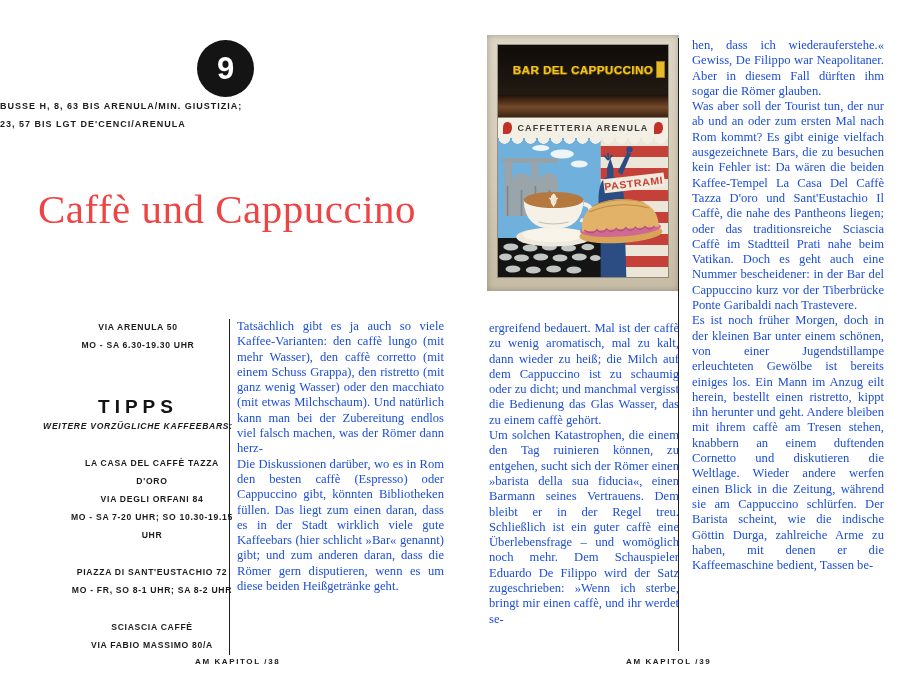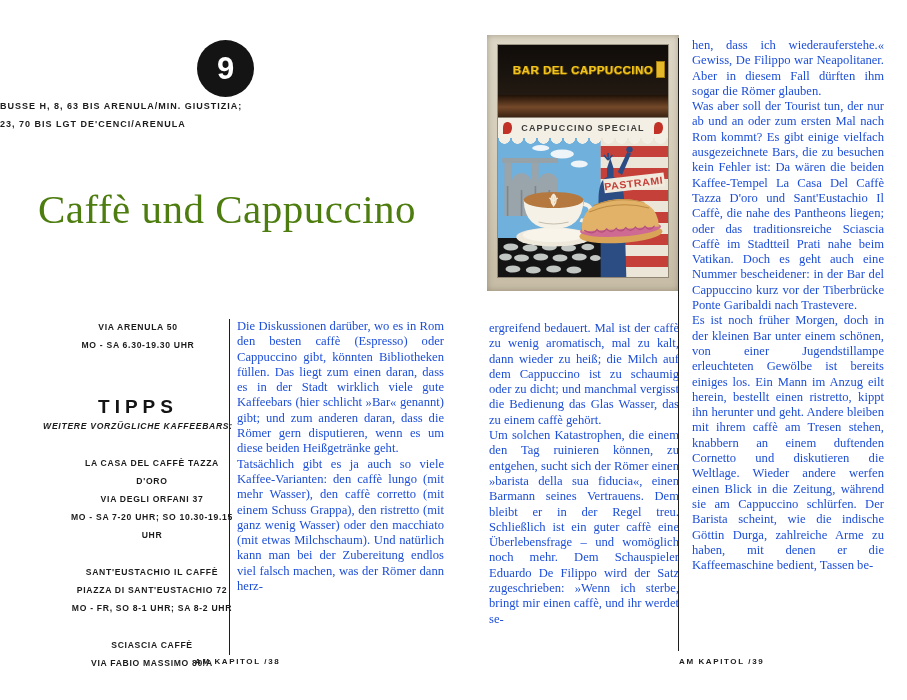--- a/index.html
+++ b/index.html
@@ -6,21 +6,21 @@
   .spread{position:relative;width:907px;height:700px;background:#ffffff;overflow:hidden;
           font-family:"Liberation Serif",serif;color:#262626;}
   .badge{position:absolute;left:197px;top:40px;width:57px;height:57px;border-radius:50%;
          background:#141414;color:#ffffff;display:flex;align-items:center;justify-content:center;
          font-family:"Liberation Sans",sans-serif;font-weight:bold;font-size:31px;}
   .transit{position:absolute;left:0;top:97px;width:454px;
            font-family:"Liberation Sans",sans-serif;font-weight:bold;font-size:9px;
            letter-spacing:1px;line-height:18px;color:#1b1b1b;}
   .title{position:absolute;left:0;top:158px;width:454px;text-align:center;
          font-family:"Liberation Serif",serif;font-size:41px;font-weight:normal;
-         letter-spacing:0.5px;color:#4d7c0f;}
+         letter-spacing:0.5px;color:#ef4444;}
 
   
   .sidebar{position:absolute;left:40px;top:318px;width:196px;text-align:center;
            font-family:"Liberation Sans",sans-serif;font-weight:bold;font-size:8.6px;
            letter-spacing:0.7px;line-height:18px;color:#1b1b1b;}
   .tipps-heading{margin-top:43px;font-size:19px;letter-spacing:5px;line-height:20px;color:#141414;}
   .tipps-intro{font-style:italic;}
   .tip-group{margin-top:19px;margin-left:28px;}
 
   .vrule{position:absolute;width:1px;background:#1d1d1d;}
@@ -32,21 +32,21 @@
        overflow:hidden;hyphens:auto;-webkit-hyphens:auto;color:#1d4ed8;}
   .col p{margin:0;}
   .col1{left:237px;top:319px;width:207px;height:338px;}
   .col2{left:489px;top:321px;width:190px;height:336px;}
   .col3{left:692px;top:38px;width:192px;height:614px;}
 
   
   .footer{position:absolute;top:657px;font-family:"Liberation Sans",sans-serif;font-weight:bold;
           font-size:8px;letter-spacing:1.6px;color:#1b1b1b;}
   .footer-left{left:195px;}
-  .footer-right{left:679px;}
+  .footer-right{left:626px;}
 
   
   .photo{position:absolute;left:487px;top:35px;width:192px;height:256px;box-sizing:border-box;
          padding:10px 11px 14px;background:linear-gradient(180deg,#ddd6c6,#d3cab5 60%,#c6bca6);
          box-shadow:inset 0 0 6px rgba(90,80,60,.45);}
   .photo-inner{width:100%;height:100%;display:flex;flex-direction:column;
                box-shadow:0 0 0 1px rgba(60,50,35,.4);}
   .sign{height:50px;background:linear-gradient(#100c09,#221a12);position:relative;
         display:flex;align-items:center;justify-content:center;}
   .sign-text{font-family:"Liberation Sans",sans-serif;font-weight:bold;font-size:11.5px;
@@ -73,66 +73,65 @@
 <body>
 
 <div class="spread">
 
   <div class="badge">
     <span>9</span>
   </div>
 
   <div class="transit">
     <div>BUSSE H, 8, 63 BIS ARENULA/MIN. GIUSTIZIA;</div>
-    <div>23, 70 BIS LGT DE'CENCI/ARENULA</div>
+    <div>23, 57 BIS LGT DE'CENCI/ARENULA</div>
   </div>
 
   <h1 class="title">Caffè und Cappuccino</h1>
 
   <div class="sidebar">
     <div>VIA ARENULA 50</div>
     <div>MO - SA 6.30-19.30 UHR</div>
     <div class="tipps-heading">TIPPS</div>
     <div class="tipps-intro">WEITERE VORZÜGLICHE KAFFEEBARS:</div>
 
     <div class="tip-group">
       <div>LA CASA DEL CAFFÈ TAZZA D'ORO</div>
-      <div>VIA DEGLI ORFANI 37</div>
+      <div>VIA DEGLI ORFANI 84</div>
       <div>MO - SA 7-20 UHR; SO 10.30-19.15 UHR</div>
     </div>
     <div class="tip-group">
-      <div>SANT'EUSTACHIO IL CAFFÈ</div>
       <div>PIAZZA DI SANT'EUSTACHIO 72</div>
       <div>MO - FR, SO 8-1 UHR; SA 8-2 UHR</div>
     </div>
     <div class="tip-group">
       <div>SCIASCIA CAFFÈ</div>
       <div>VIA FABIO MASSIMO 80/A</div>
     </div>
   </div>
 
   <div class="vrule vrule-left"></div>
 
   <div class="col col1" lang="de">
+    <p>Tatsächlich gibt es ja auch so viele Kaffee-Varianten: den caffè lungo (mit mehr Wasser), den caffè corretto (mit einem Schuss Grappa), den ristretto (mit ganz wenig Wasser) oder den macchiato (mit etwas Milchschaum). Und natürlich kann man bei der Zubereitung endlos viel falsch machen, was der Römer dann herz-</p>
     <p>Die Diskussionen darüber, wo es in Rom den besten caffè (Espresso) oder Cappuccino gibt, könnten Bibliotheken füllen. Das liegt zum einen daran, dass es in der Stadt wirklich viele gute Kaffeebars (hier schlicht »Bar« genannt) gibt; und zum anderen daran, dass die Römer gern disputieren, wenn es um diese beiden Heißgetränke geht.</p>
-    <p>Tatsächlich gibt es ja auch so viele Kaffee-Varianten: den caffè lungo (mit mehr Wasser), den caffè corretto (mit einem Schuss Grappa), den ristretto (mit ganz wenig Wasser) oder den macchiato (mit etwas Milchschaum). Und natürlich kann man bei der Zubereitung endlos viel falsch machen, was der Römer dann herz-</p>
   </div>
 
   <div class="footer footer-left">AM KAPITOL /38</div>
 
   <div class="photo">
     <div class="photo-inner">
       <div class="sign">
         <span class="sign-text">BAR DEL CAPPUCCINO</span>
         <span class="sign-badge"></span>
       </div>
       <div class="shutter-band"></div>
       <div class="awning">
         <span class="awning-logo left"></span>
-        <span class="awning-text">CAPPUCCINO SPECIAL</span>
+        <span class="awning-text">CAFFETTERIA ARENULA</span>
         <span class="awning-logo right"></span>
       </div>
       <div class="mural">
         <svg viewBox="0 0 159 139" preserveAspectRatio="none">
 
           <rect x="0" y="0" width="96" height="139" fill="#6fb0dc"></rect>
 
           <rect x="96" y="0" width="63" height="139" fill="#ece6d8"></rect>
           <rect x="96" y="8" width="63" height="11" fill="#c6403a"></rect>
           <rect x="96" y="30" width="63" height="11" fill="#c6403a"></rect>

